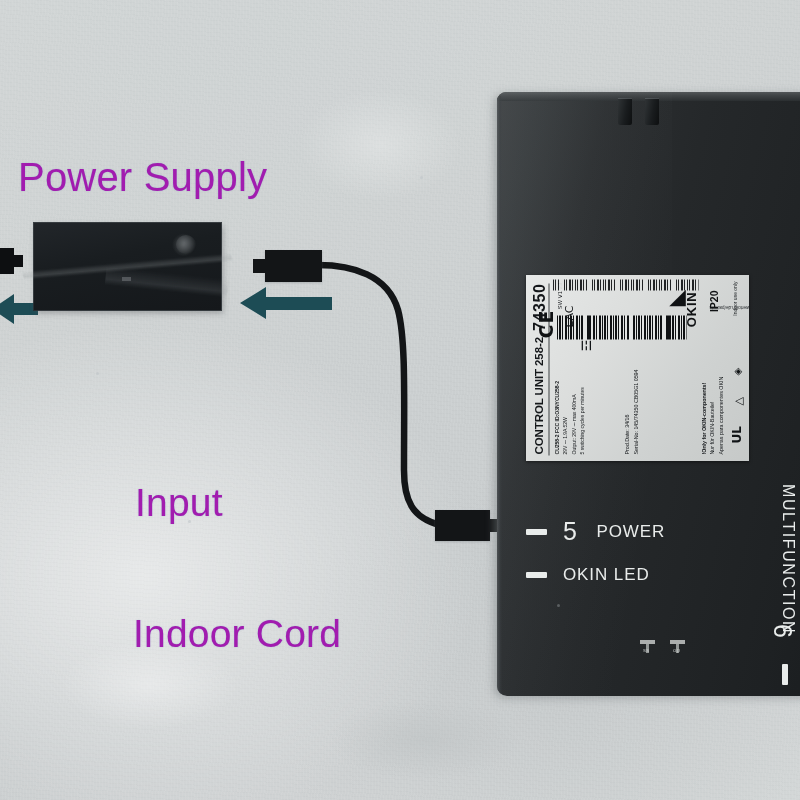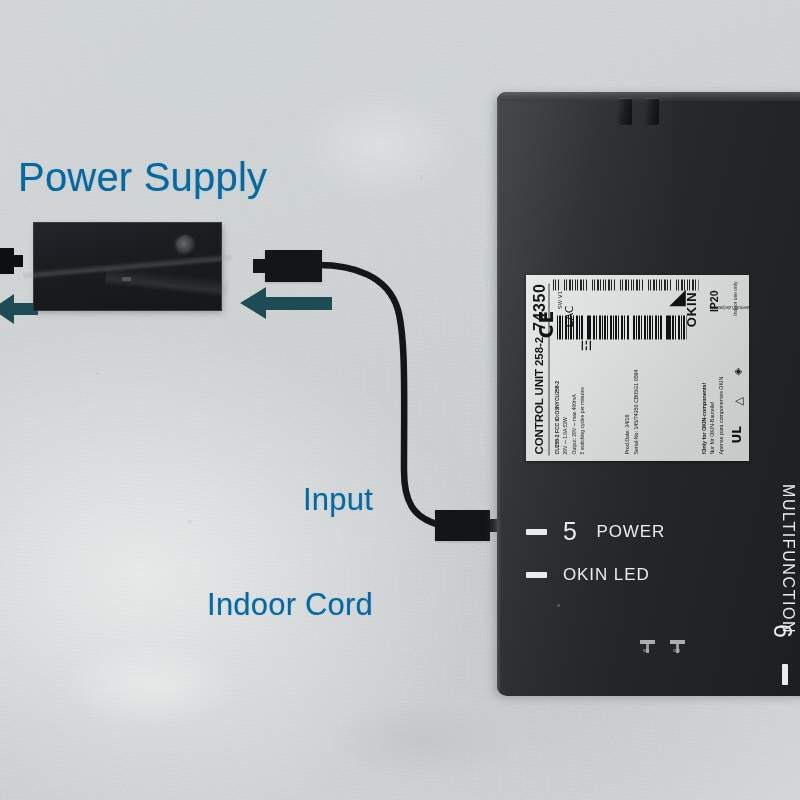--- a/index.html
+++ b/index.html
@@ -38,37 +38,37 @@
   }
   .paper-blotch {
     position: absolute;
     border-radius: 50%;
     pointer-events: none;
   }
 
   
   .annot {
     position: absolute;
-    color: #0369a1;
+    color: #a21caf;
     font-weight: 400;
     letter-spacing: 0.2px;
     line-height: 1.12;
     white-space: pre;
     text-shadow: 0 0 1.2px rgba(47,109,181,0.35);
   }
   #label-power-supply {
     left: 18px;
     top: 155px;
     font-size: 40px;
   }
   #label-input-cord {
     left: 133px;
-    top: 414px;
-    font-size: 31px;
-    text-align: right;
+    top: 394px;
+    font-size: 39px;
+    text-align: left;
     width: 240px;
   }
   #label-input-cord .ln { display: block; }
   #label-input-cord .ln1 { margin-left: 2px; }
 
   
   .arrow { position: absolute; }
 
   
   #power-supply-brick {

